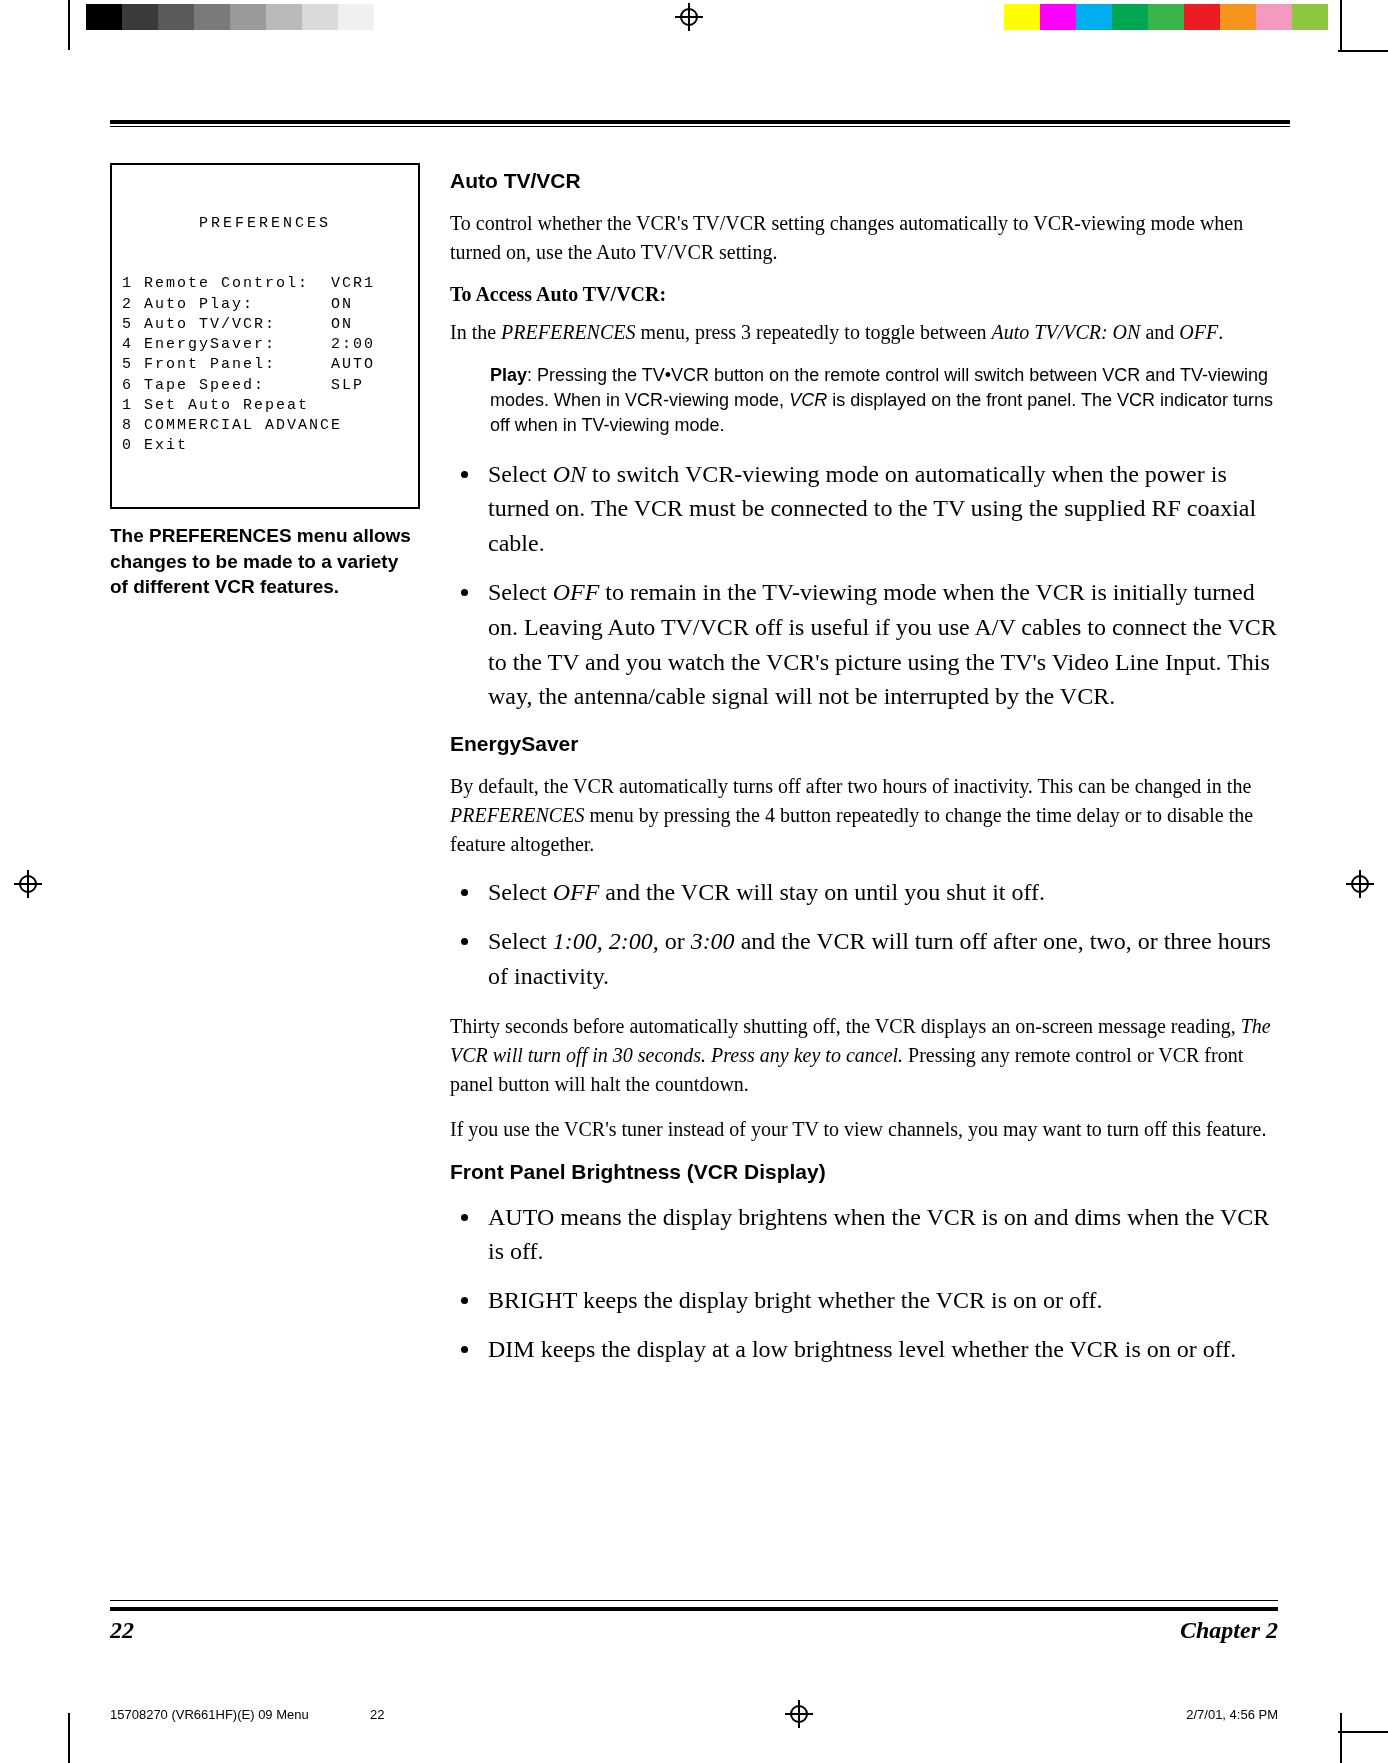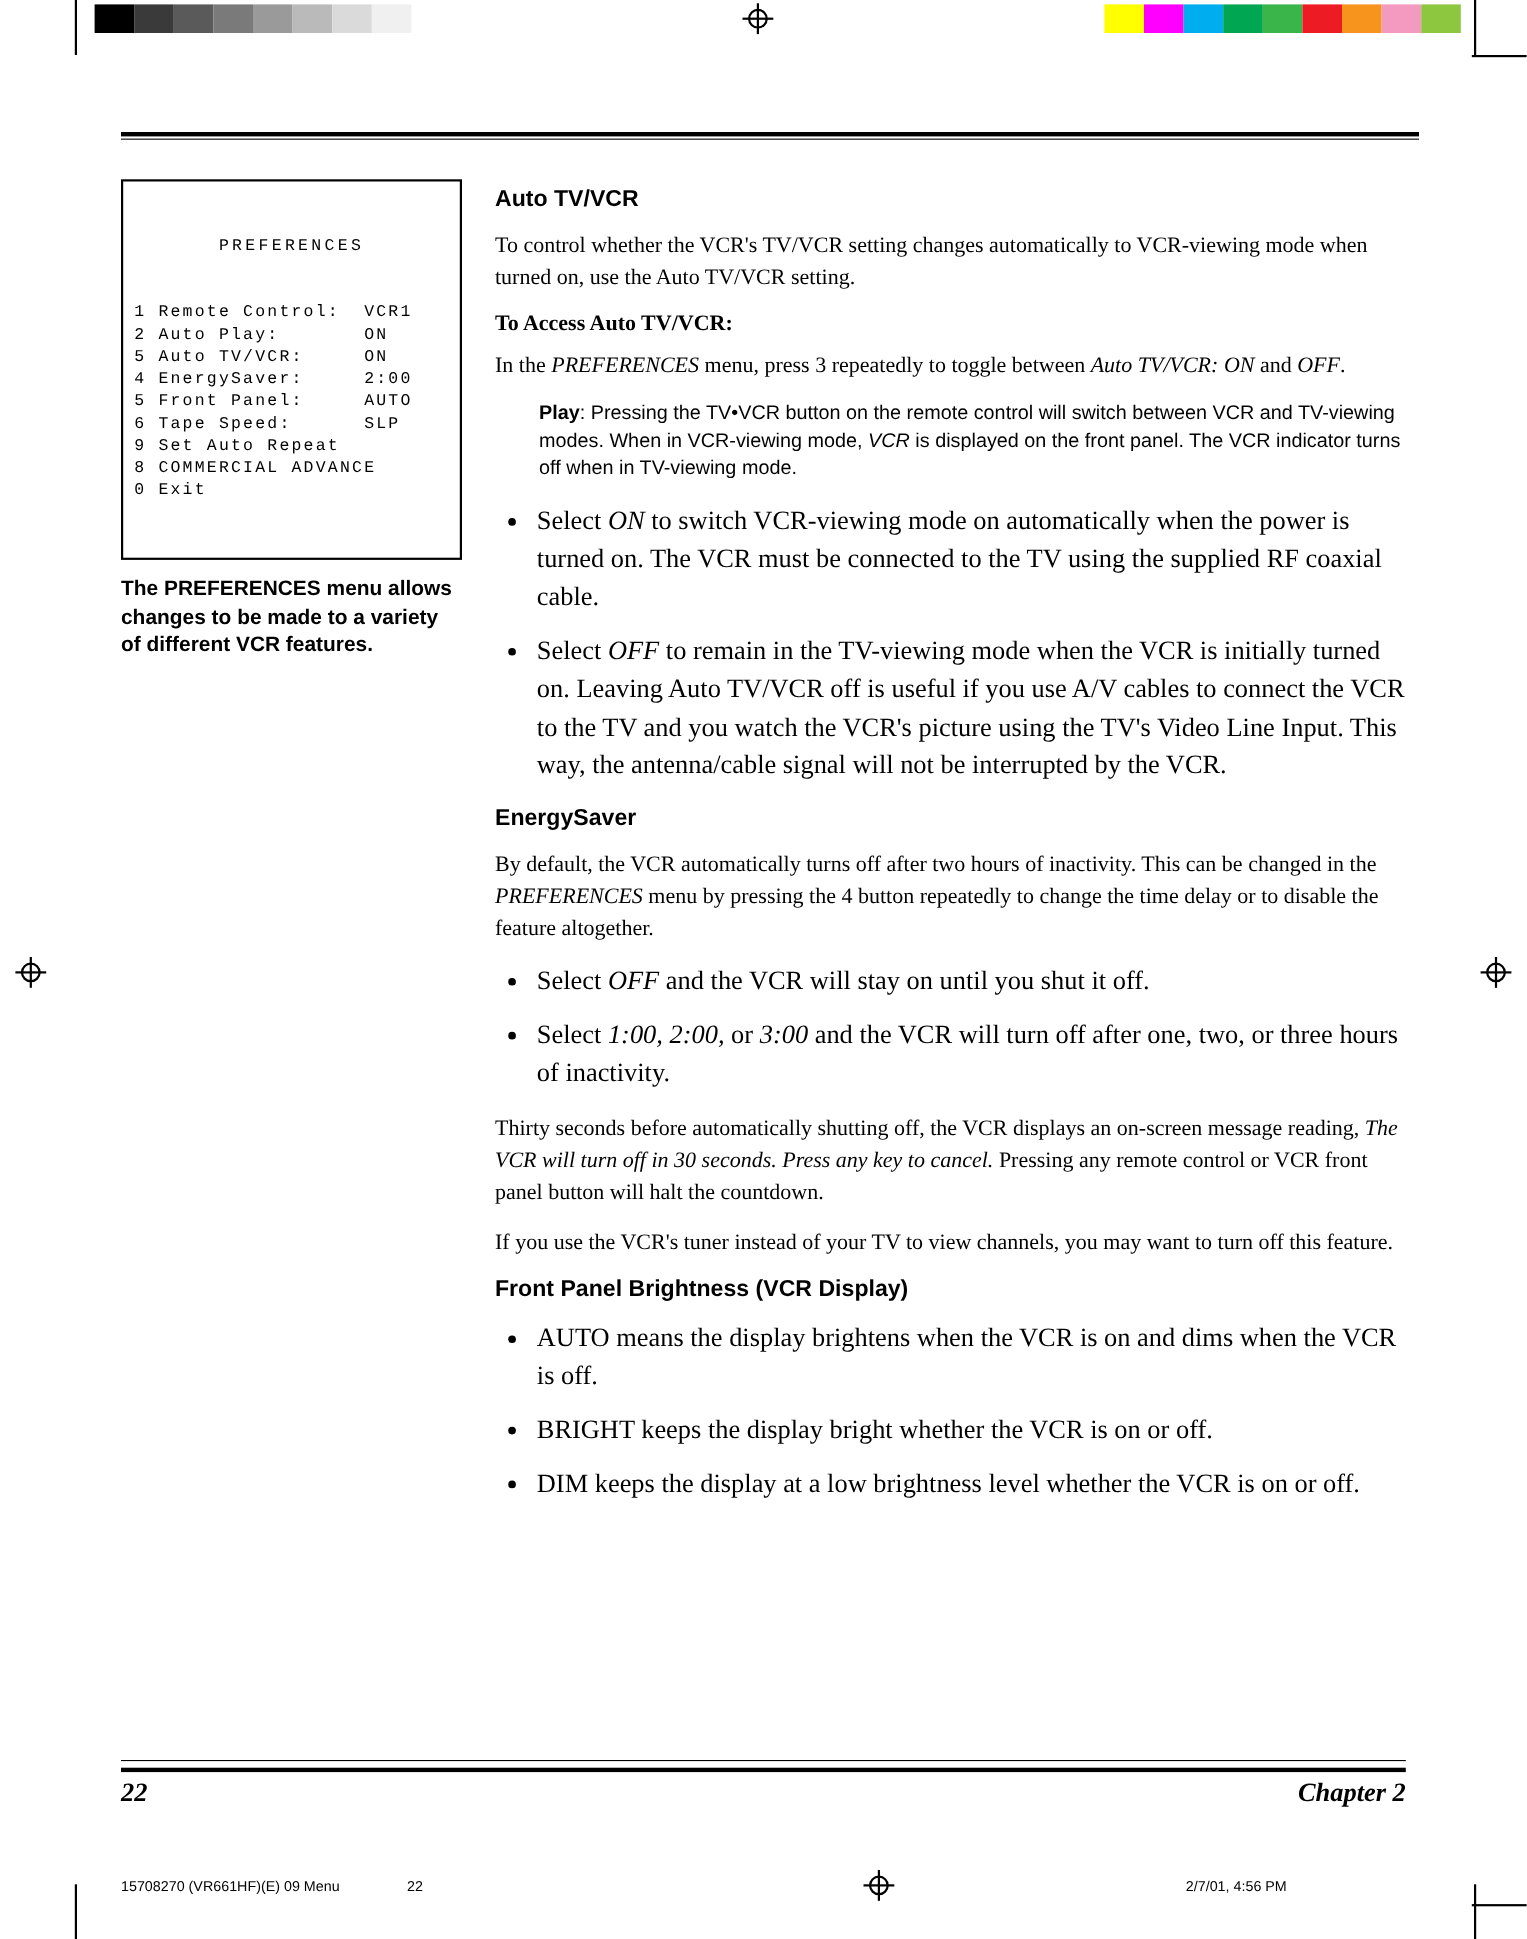--- a/index.html
+++ b/index.html
@@ -139,21 +139,21 @@
     left: 110px; right: 110px;
     top: 1700px;
     font-family: Arial, Helvetica, sans-serif;
     font-size: 13px;
     display: flex;
     align-items: center;
   }
   .job-footer .jf-left { flex: 0 0 260px; }
   .job-footer .jf-mid  { flex: 0 0 150px; }
   .job-footer .jf-reg  { flex: 1; display: flex; justify-content: center; }
-  .job-footer .jf-right{ flex: 0 0 200px; text-align: left; }
+  .job-footer .jf-right{ flex: 0 0 200px; text-align: right; }
 </style>
 </head>
 <body>
 
 <div class="top-strip">
   <div class="bar-row">
     <div class="spacer" style="width:86px"></div>
     <div id="bars-left" style="display:flex">
         <div class="swatch" style="background: rgb(0, 0, 0); width: 36px;"></div>
         <div class="swatch" style="background: rgb(58, 58, 58); width: 36px;"></div>
@@ -203,21 +203,21 @@
 </div>
 
 <div class="page">
   <div class="rule-thick"></div>
   <div class="rule-thin"></div>
 
   <div class="cols">
     <div class="side-col">
       <div class="prefs-box">
         <div class="prefs-title">PREFERENCES</div>
-        <div id="prefs-rows"><div>1 Remote Control:  VCR1</div><div>2 Auto Play:       ON</div><div>5 Auto TV/VCR:     ON</div><div>4 EnergySaver:     2:00</div><div>5 Front Panel:     AUTO</div><div>6 Tape Speed:      SLP</div><div>9 Set Auto Repeat</div><div>8 COMMERCIAL ADVANCE</div><div>0 Exit</div></div>
+        <div id="prefs-rows"><div>1 Remote Control:  VCR1</div><div>2 Auto Play:       ON</div><div>5 Auto TV/VCR:     ON</div><div>4 EnergySaver:     2:00</div><div>5 Front Panel:     AUTO</div><div>6 Tape Speed:      SLP</div><div>1 Set Auto Repeat</div><div>8 COMMERCIAL ADVANCE</div><div>0 Exit</div></div>
       </div>
       <div class="caption">The PREFERENCES menu allows changes to be made to a variety of different VCR features.</div>
     </div>
 
     <div class="main-col">
       <h2 class="section">Auto TV/VCR</h2>
       <p class="body">To control whether the VCR's TV/VCR setting changes automatically to VCR-viewing mode when turned on, use the Auto TV/VCR setting.</p>
       <p class="subhead">To Access Auto TV/VCR:</p>
       <p class="body">
         <span>In the </span><em class="i">PREFERENCES</em><span> menu, press 3 repeatedly to toggle between </span><em class="i">Auto TV/VCR: ON</em><span> and </span><em class="i">OFF</em><span>.</span>

